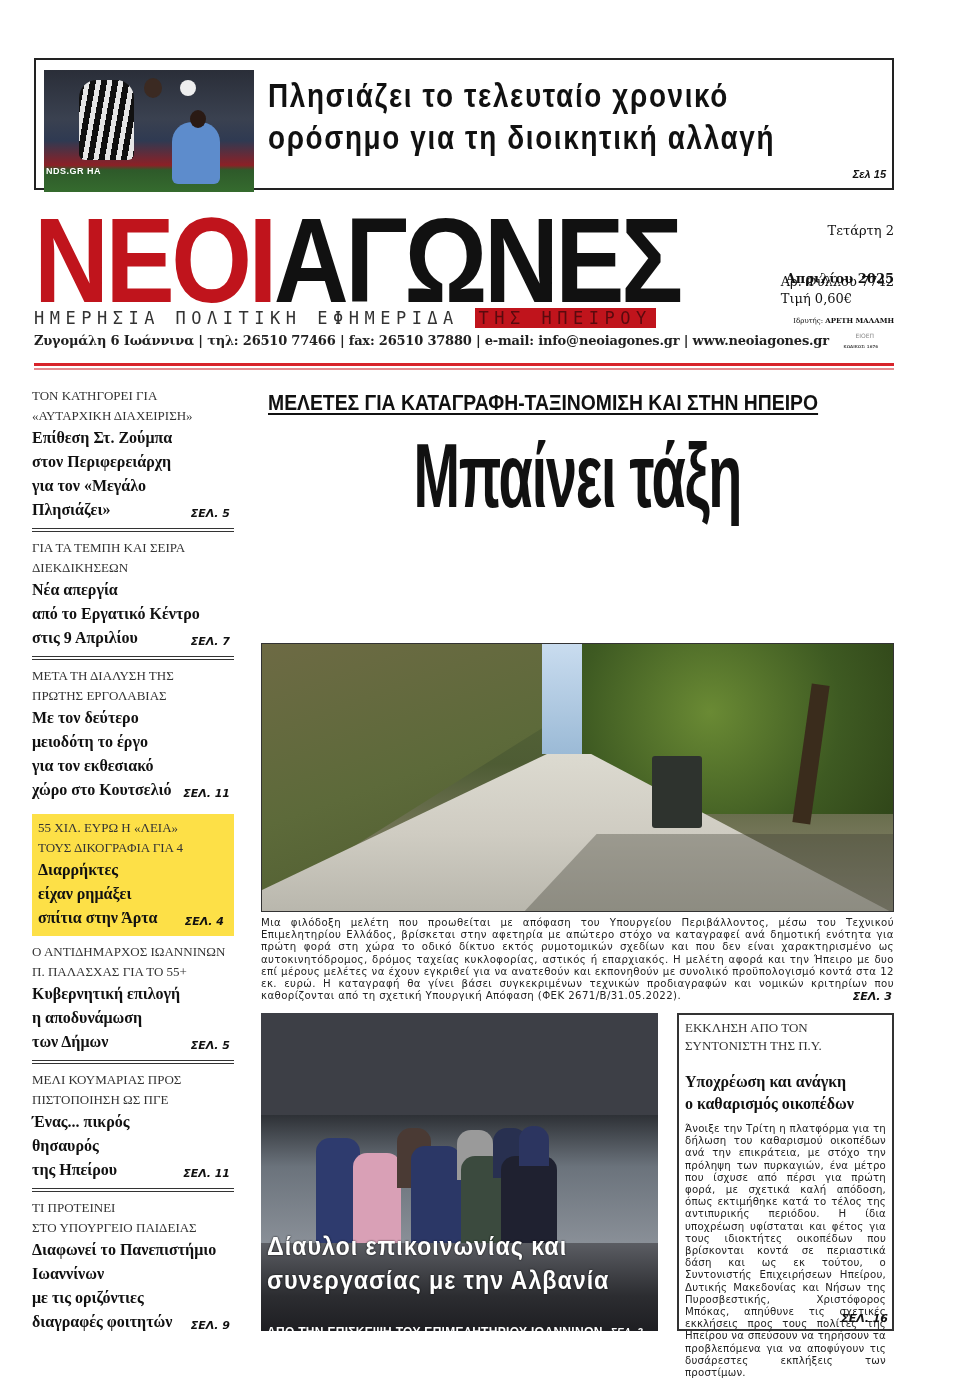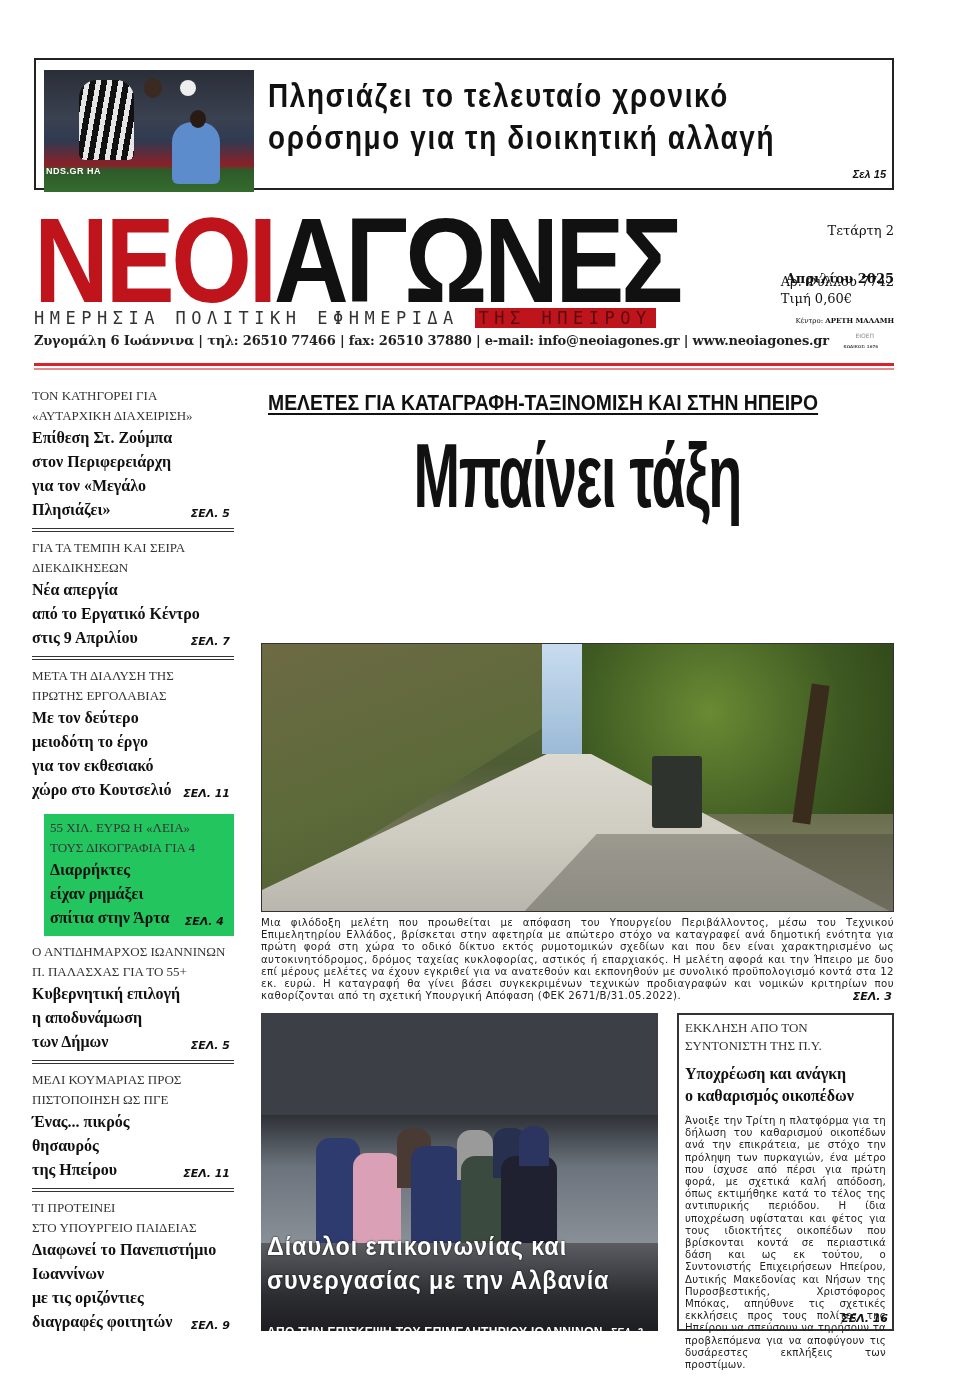--- a/index.html
+++ b/index.html
@@ -36,21 +36,21 @@
   .founder b { font-weight: bold; }
   .tiny1 { position: absolute; right: 86px; top: 332px; font: 6px "DejaVu Sans", sans-serif; color: #888; }
   .tiny2 { position: absolute; right: 82px; top: 344px; font: bold 4px "DejaVu Sans", sans-serif; color: #555; }
   .redrule1 { position: absolute; left: 34px; top: 363px; width: 860px; height: 3px; background: #d8232a; }
   .redrule2 { position: absolute; left: 34px; top: 368px; width: 860px; height: 2px; background: #e58a8d; }
 
   
   .leftcol { position: absolute; left: 32px; top: 386px; width: 202px; }
   .brief { position: relative; padding-bottom: 6px; margin-bottom: 6px; }
   .brief.rule { border-bottom: 4px double #333; }
-  .brief.gray { background: #22c55e; padding: 4px 24px 6px 6px; margin-left: 12px; }
+  .brief.gray { background: #fde047; padding: 4px 24px 6px 6px; margin-left: 0; }
   .kicker { font: 13px "Liberation Serif", serif; color: #333; line-height: 20px; text-transform: uppercase; }
   .headline { font: bold 16px "Liberation Serif", serif; line-height: 24px; color: #111; }
   .page-ref { position: absolute; right: 4px; bottom: 8px; font: italic bold 11px "DejaVu Sans", sans-serif; }
   .brief.gray .page-ref { right: 10px; }
 
   
   .kicker-main { position: absolute; left: 268px; top: 390px; width: 616px; font: bold 22px "Liberation Sans", sans-serif; letter-spacing: 0px;
     text-decoration: underline; text-decoration-thickness: 2px; text-underline-offset: 3px; white-space: nowrap; transform: scaleX(0.88); transform-origin: left top; }
   .main-hl { position: absolute; left: 262px; top: 428px; width: 630px; text-align: center; font: bold 90px "Liberation Sans", sans-serif;
     line-height: 96px; letter-spacing: -2px; }
@@ -82,21 +82,21 @@
   .alb .person { position: absolute; border-radius: 14px 14px 0 0; }
   .alb .steps { position: absolute; left: 0; top: 230px; width: 397px; height: 88px; background: linear-gradient(180deg, #5b5d63 0%, #2c2d31 60%, #1e1e22 100%); }
   .alb .hl2 { position: absolute; left: 6px; top: 216px; width: 390px; color: #fff; font: bold 26px "Liberation Sans", sans-serif; line-height: 34px;
     letter-spacing: 1px; transform: scaleX(0.9); transform-origin: left top; white-space: nowrap; text-shadow: 0 0 2px #000; }
   .alb .sub2 { position: absolute; left: 6px; top: 300px; color: #fff; font: bold 12px "Liberation Sans", sans-serif; white-space: nowrap; letter-spacing: 0.3px; margin-top: 12px; }
   .alb .sub2 i { font-size: 10px; margin-left: 8px; }
 
   
   .rbox { position: absolute; left: 677px; top: 1013px; width: 217px; height: 318px; border: 2px solid #333; padding: 4px 6px; }
   .rbox .kicker { font-size: 13px; line-height: 18px; }
-  .rbox .rhl { font: bold 16px "Liberation Serif", serif; line-height: 22px; margin-top: 8px; }
+  .rbox .rhl { font: bold 16px "Liberation Serif", serif; line-height: 22px; margin-top: 16px; }
   .rbox .body { font: 10.2px "DejaVu Sans", sans-serif; line-height: 12.2px; margin-top: 8px; text-align: justify; color: #222; letter-spacing: 0.2px; }
   .rbox .ref { position: absolute; right: 4px; bottom: 4px; font: italic bold 11px "DejaVu Sans", sans-serif; }
 </style>
 </head>
 <body>
 
 <div class="teaser">
   <div class="teaser-photo">
     <div class="p1"></div>
     <div class="p1h"></div>
@@ -122,21 +122,21 @@
 <div class="contact">Ζυγομάλη 6 Ιωάννινα | τηλ: 26510 77466 | fax: 26510 37880 | e-mail: info@neoiagones.gr | www.neoiagones.gr</div>
 <div class="dateblock">
   <div>Τετάρτη 2</div>
   <div class="b">Απριλίου 2025</div>
 </div>
 <div class="issue">
   <div>Αρ. Φύλλου 7742</div>
   <div>Τιμή 0,60€</div>
 </div>
 <div class="founder">
-  <span>Κέντρο:</span>
+  <span>Ιδρυτής:</span>
   <b>ΑΡΕΤΗ ΜΑΛΑΜΗ</b>
 </div>
 <div class="tiny1">ΕΙΟΕΠ</div>
 <div class="tiny2">ΚΩΔΙΚΟΣ: 1676</div>
 <div class="redrule1"></div>
 <div class="redrule2"></div>
 
 <div class="leftcol">
   <div class="brief rule">
     <div class="kicker">ΤΟΝ ΚΑΤΗΓΟΡΕΙ ΓΙΑ</div>

